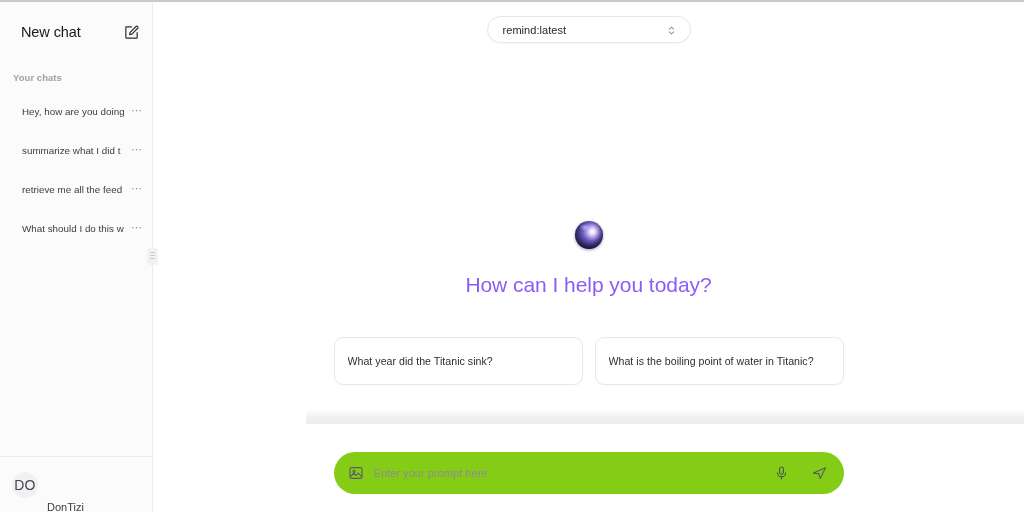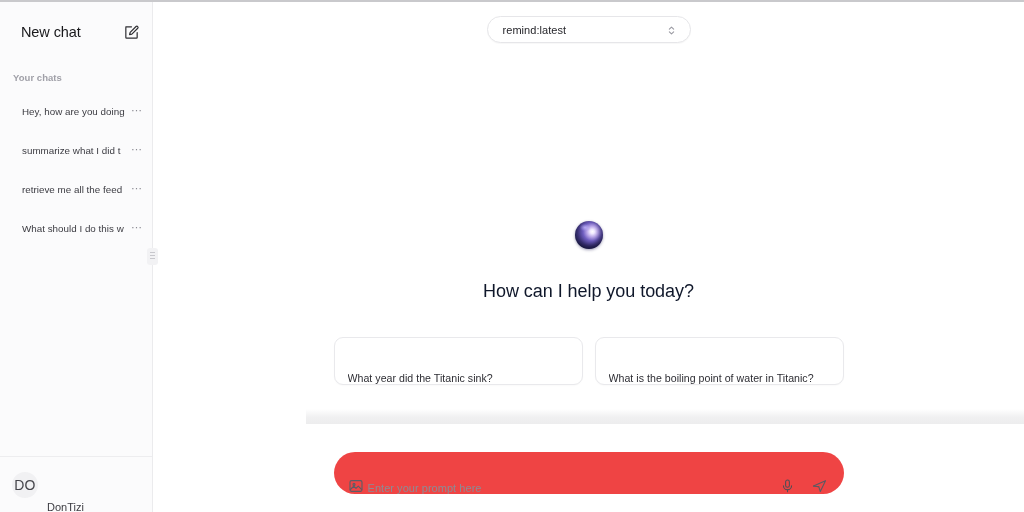--- a/index.html
+++ b/index.html
@@ -230,23 +230,23 @@
     position: absolute;
     left: 21%;
     top: 12%;
     width: 34%;
     height: 24%;
     border-radius: 50%;
     background: radial-gradient(ellipse at center, rgba(200,190,255,0.75) 0%, rgba(160,150,230,0.15) 65%, rgba(0,0,0,0) 100%);
   }
 
   .hero-title {
-    margin-top: 32px;
-    font-size: 18px;
-    color: #0f172a;
+    margin-top: 24px;
+    font-size: 21px;
+    color: #8b5cf6;
     letter-spacing: -0.05px;
   }
 
   
   .suggestions {
     position: absolute;
     top: 337px;
     left: 50%;
     transform: translateX(-50%);
     width: 510px;
@@ -254,47 +254,47 @@
     grid-template-columns: 249px 249px;
     grid-gap: 9px 12px;
   }
 
   .card {
     height: 48px;
     border: 1px solid #e9e9ec;
     border-radius: 9px;
     background: #ffffff;
     display: flex;
-    align-items: flex-end;
+    align-items: center;
     padding: 0 13px;
     box-shadow: 0 1px 1.5px rgba(16,16,20,0.025);
   }
 
   .card-text {
     font-size: 10.6px;
     color: #2d2d33;
     letter-spacing: 0.03px;
     white-space: nowrap;
     overflow: hidden;
   }
 
   
   .prompt-bar {
     position: absolute;
     top: 452px;
     left: 50%;
     transform: translateX(-50%);
     width: 510px;
     height: 42px;
-    background: #ef4444;
+    background: #84cc16;
     border-radius: 21px;
     display: flex;
-    align-items: flex-end;
+    align-items: center;
     padding: 0 16px 0 14px;
-    gap: 4px;
+    gap: 10px;
   }
 
   .attach-icon {
     width: 16px;
     height: 16px;
     color: #5d5d65;
     flex: 0 0 16px;
   }
 
   .prompt-input {

